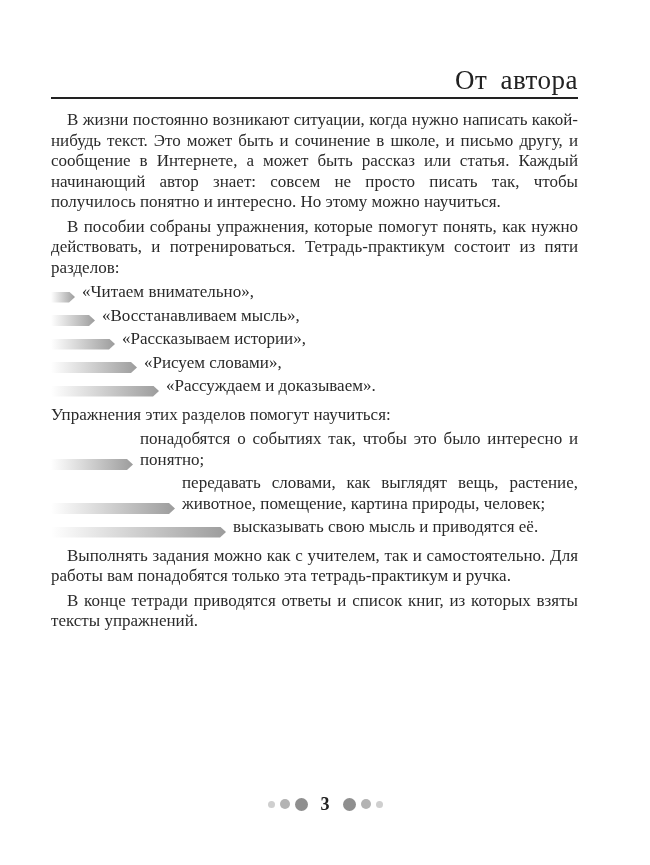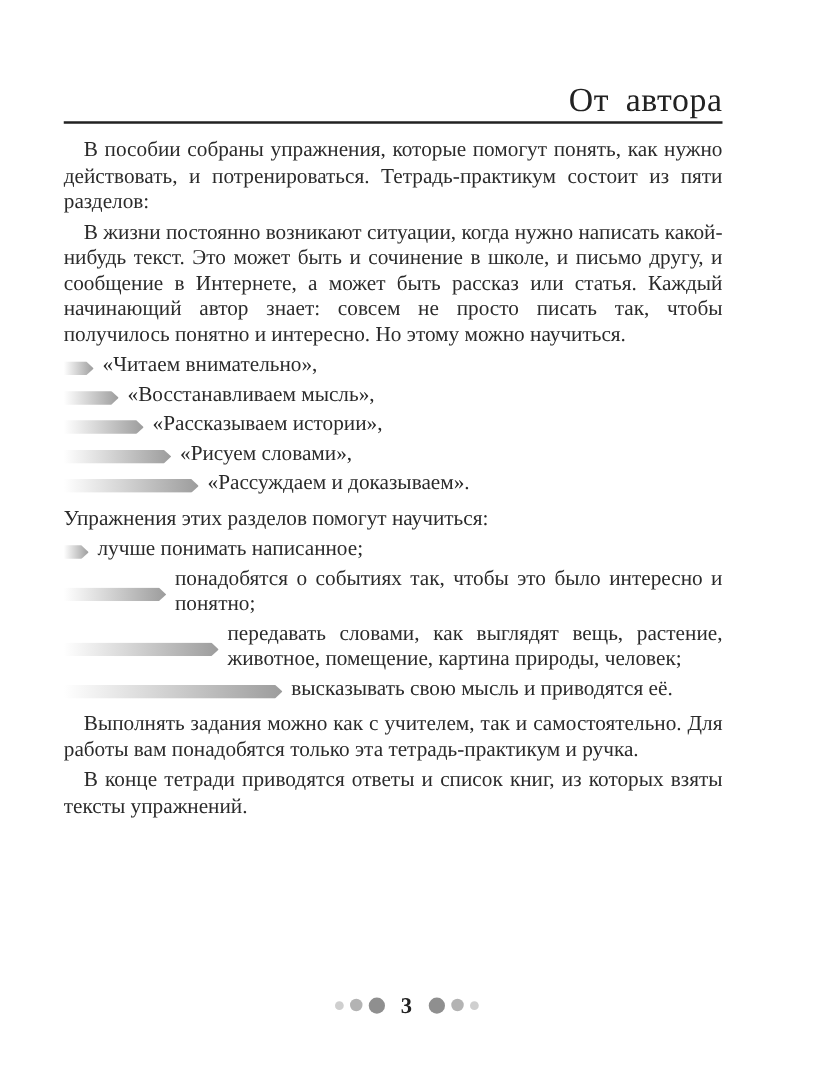--- a/index.html
+++ b/index.html
@@ -8,21 +8,21 @@
   .page { position: absolute; left: 51px; top: 0; width: 527px; }
   .title-wrap { position: absolute; left: 0; top: 66px; width: 527px; height: 31px;
                 border-bottom: 2px solid #222; }
   .title { position: absolute; right: 0; bottom: 1px; 
            font-size: 27px; letter-spacing: 0.5px; word-spacing: 6px; color: #222; }
   .body { position: absolute; left: 0; top: 110px; width: 527px;
           font-size: 17px; line-height: 20.5px; }
   p { margin: 0 0 4px 0; text-align: justify; text-align-last: left; }
   p.indent { text-indent: 16px; }
   .list { margin: 4px 0 8px 0; }
-  .li { position: relative; display: flex; align-items: center; margin-bottom: 3px; }
+  .li { position: relative; display: flex; align-items: flex-end; margin-bottom: 3px; }
   .bullet { flex: none; height: 11px; margin-top: 5px; margin-right: 7px;
             background: linear-gradient(to right, rgba(170,170,170,0) 0%, #d8d8d8 40%, #9c9c9c 100%);
             clip-path: polygon(0 0, calc(100% - 6px) 0, 100% 50%, calc(100% - 6px) 100%, 0 100%); }
   .li-text { flex: 1; text-align: justify; text-align-last: left; }
   .footer { position: absolute; left: 0; top: 792px; width: 650px; height: 24px;
             display: flex; justify-content: center; align-items: center; gap: 5px; }
   .dot { border-radius: 50%; background: #999; }
   .d1 { width: 7px; height: 7px; background: #cfcfcf; }
   .d2 { width: 10px; height: 10px; background: #b3b3b3; }
   .d3 { width: 13px; height: 13px; background: #8f8f8f; }
@@ -30,22 +30,22 @@
 </style>
 </head>
 <body>
 
 <div class="page">
   <div class="title-wrap">
     <div class="title">От автора</div>
   </div>
 
   <div class="body">
+    <p class="indent">В жизни постоянно возникают ситуации, когда нужно написать какой-нибудь текст. Это может быть и сочинение в школе, и письмо другу, и сообщение в Интернете, а может быть рассказ или статья. Каждый начинающий автор знает: совсем не просто писать так, чтобы получилось понятно и интересно. Но этому можно научиться.</p>
     <p class="indent">В пособии собраны упражнения, которые помогут понять, как нужно действовать, и потренироваться. Тетрадь-практикум состоит из пяти разделов:</p>
-    <p class="indent">В жизни постоянно возникают ситуации, когда нужно написать какой-нибудь текст. Это может быть и сочинение в школе, и письмо другу, и сообщение в Интернете, а может быть рассказ или статья. Каждый начинающий автор знает: совсем не просто писать так, чтобы получилось понятно и интересно. Но этому можно научиться.</p>
 
     <div class="list">
       <div class="li">
         <span class="bullet" style="width:24px"></span>
         <span class="li-text">«Читаем внимательно»,</span>
       </div>
       <div class="li">
         <span class="bullet" style="width:44px"></span>
         <span class="li-text">«Восстанавливаем мысль»,</span>
       </div>
@@ -59,24 +59,20 @@
       </div>
       <div class="li">
         <span class="bullet" style="width:108px"></span>
         <span class="li-text">«Рассуждаем и доказываем».</span>
       </div>
     </div>
 
     <p>Упражнения этих разделов помогут научиться:</p>
 
     <div class="list">
-      <div class="li">
-        <span class="bullet" style="width:20px"></span>
-        <span class="li-text">лучше понимать написанное;</span>
-      </div>
       <div class="li">
         <span class="bullet" style="width:82px"></span>
         <span class="li-text">понадобятся о событиях так, чтобы это было интересно и понятно;</span>
       </div>
       <div class="li">
         <span class="bullet" style="width:124px"></span>
         <span class="li-text">передавать словами, как выглядят вещь, растение, животное, помещение, картина природы, человек;</span>
       </div>
       <div class="li">
         <span class="bullet" style="width:175px"></span>

